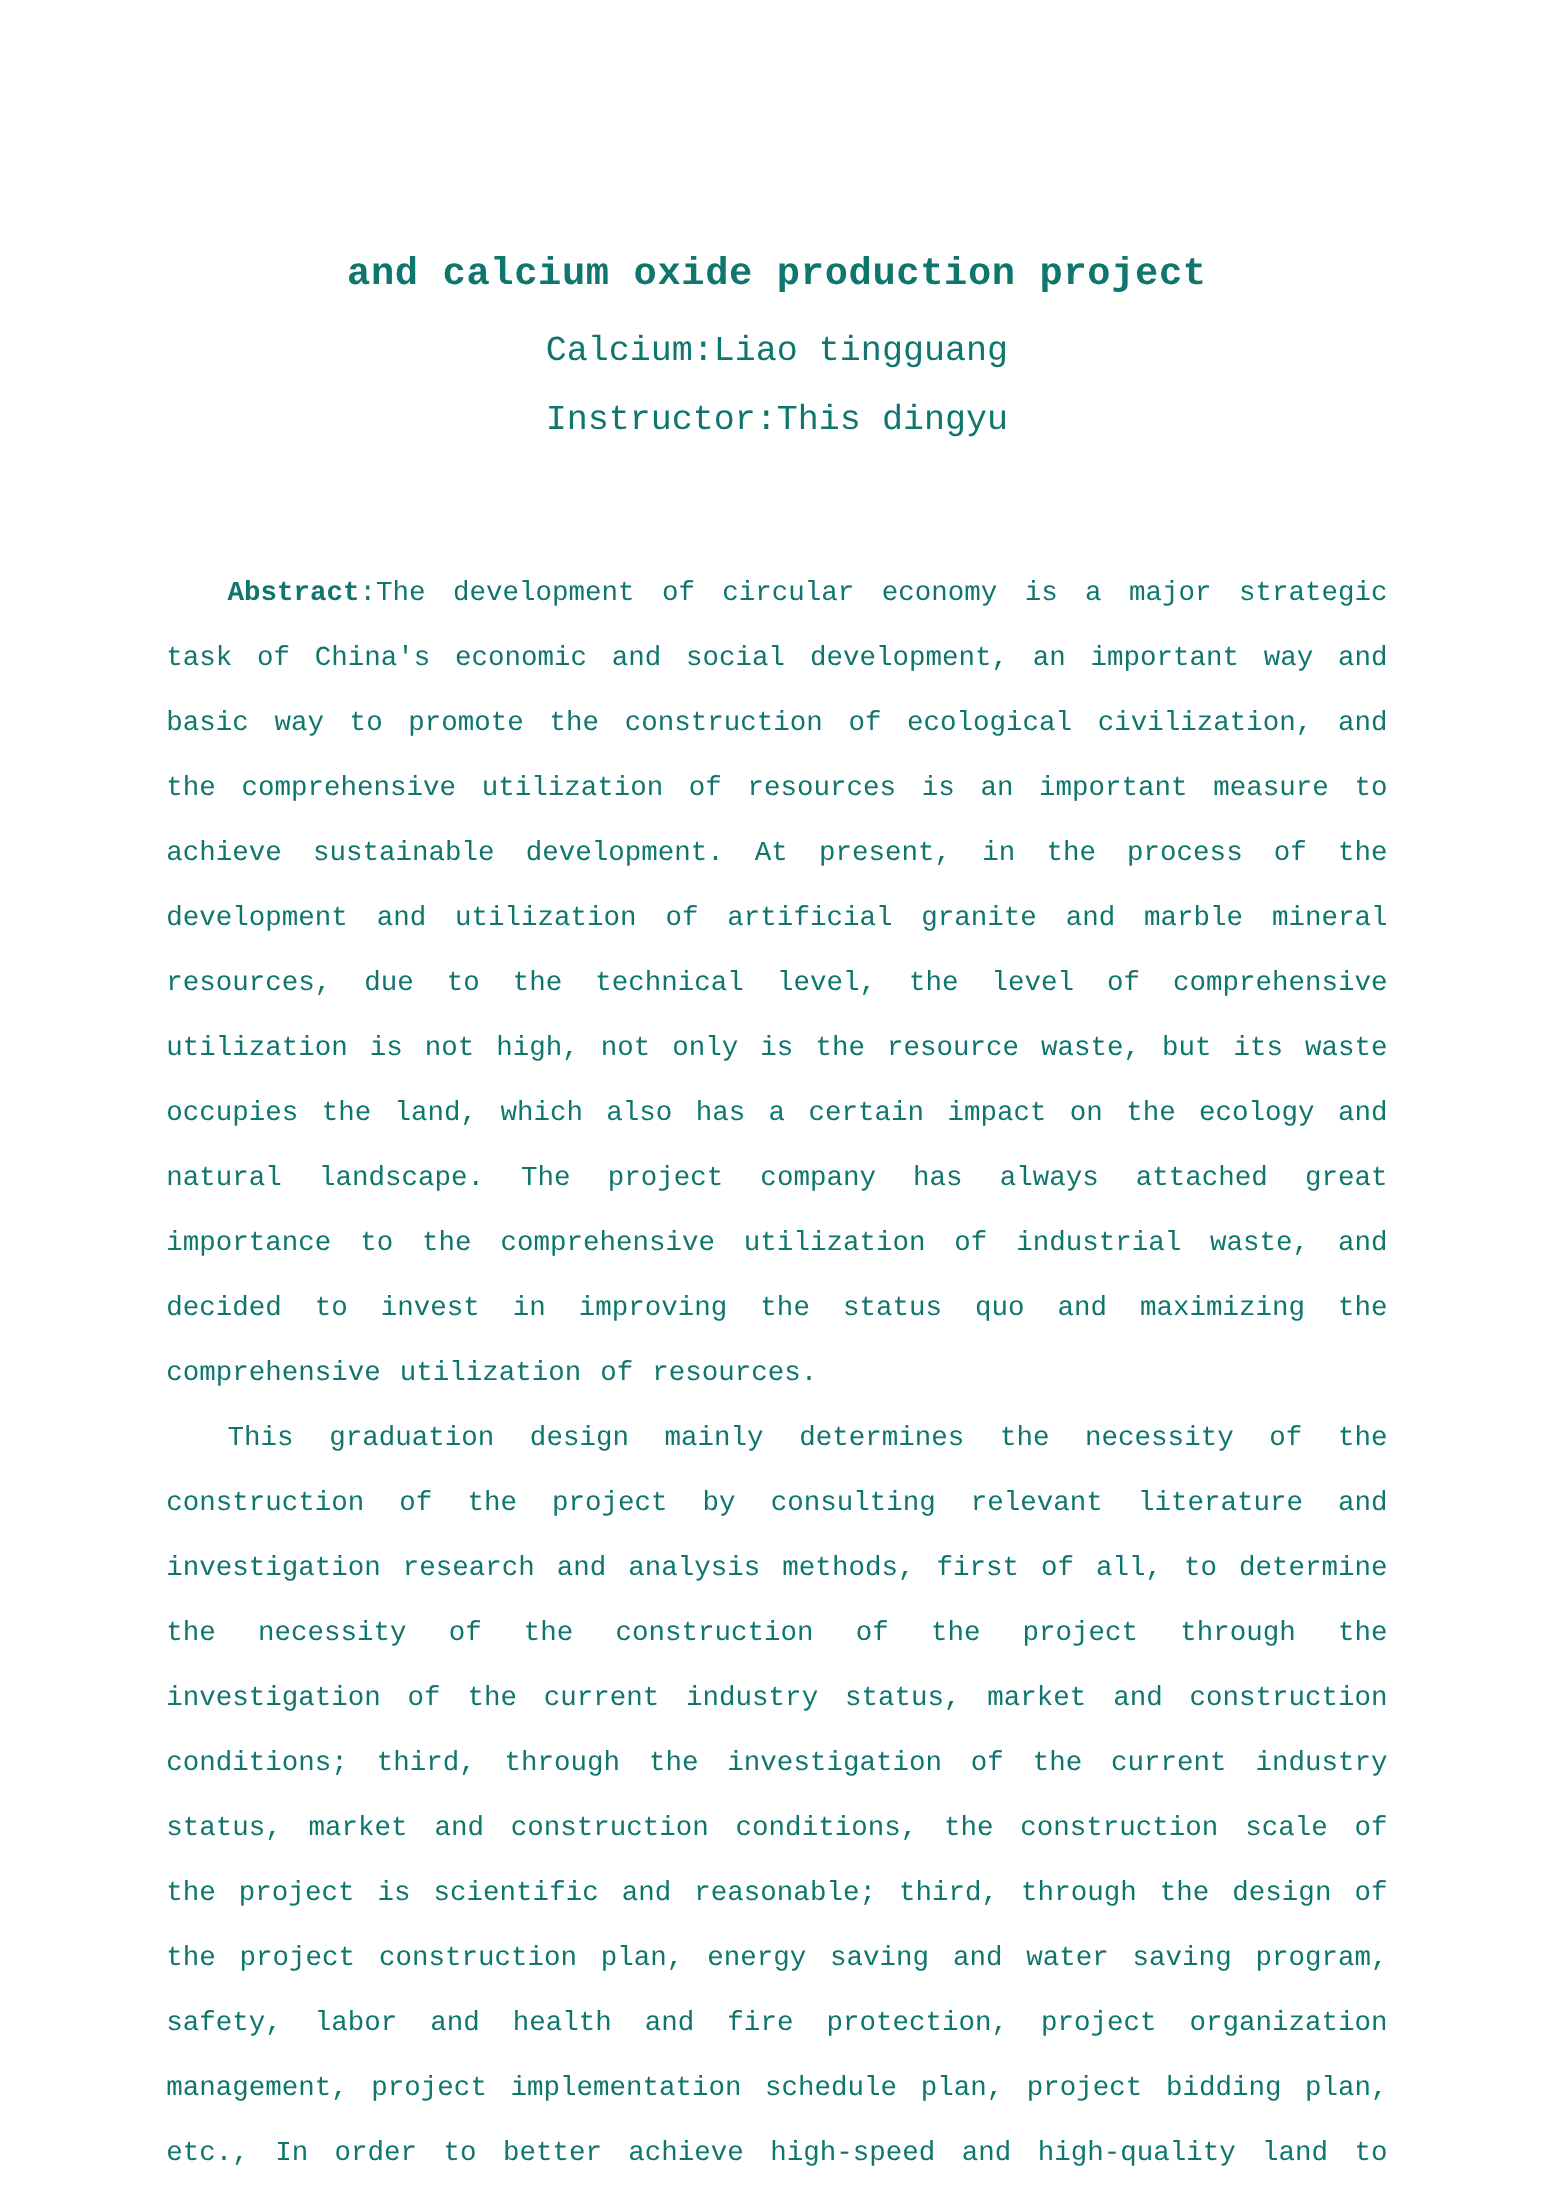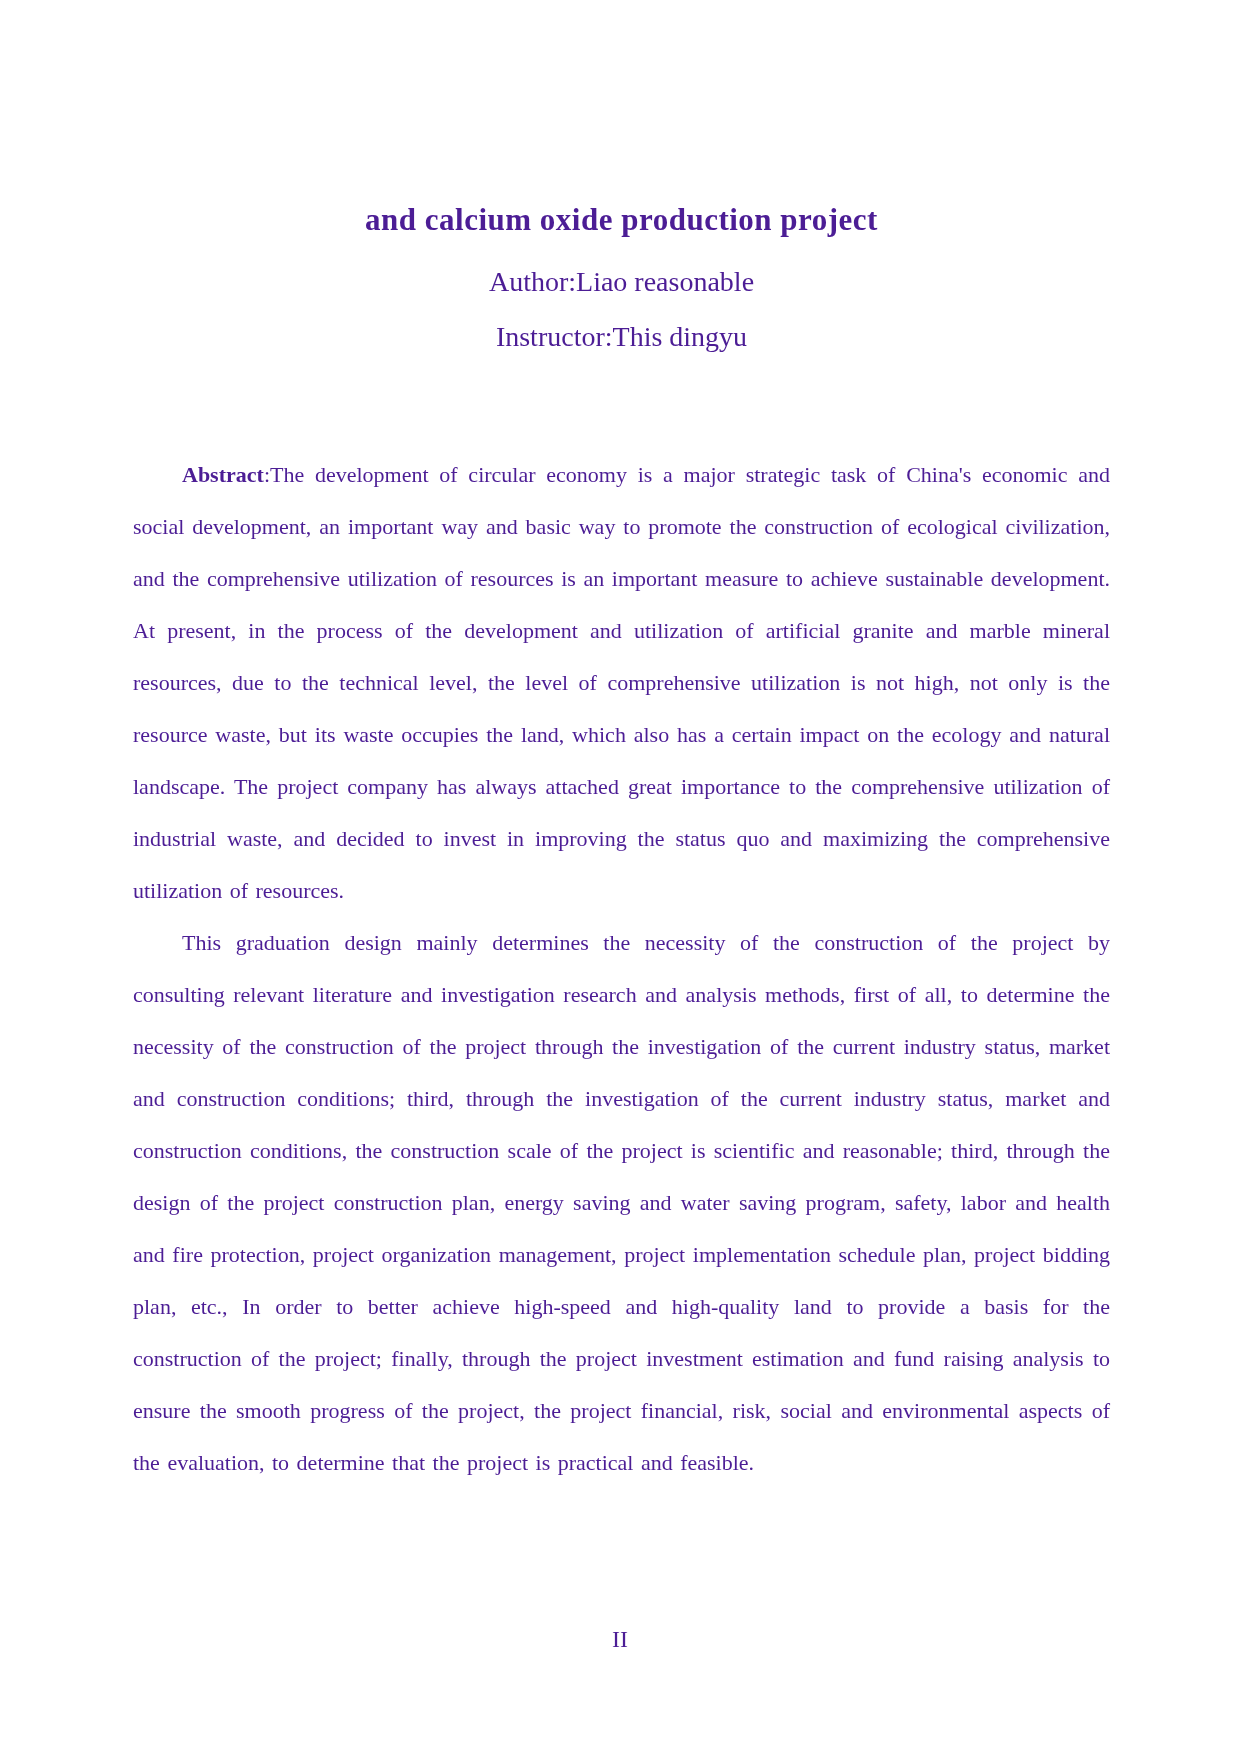--- a/index.html
+++ b/index.html
@@ -5,22 +5,22 @@
   html, body {
     margin: 0;
     padding: 0;
     background: #ffffff;
   }
   .page {
     position: relative;
     width: 1240px;
     height: 1754px;
     background: #ffffff;
-    color: #4c1d95;
-    font-family: Liberation Serif, serif;
+    color: #0f766e;
+    font-family: Liberation Mono, monospace;
     overflow: hidden;
   }
   .content {
     position: absolute;
     left: 133px;
     width: 977px;
     top: 0;
   }
   .doc-title {
     padding-top: 198px;
@@ -68,27 +68,26 @@
   }
 </style>
 </head>
 <body>
 
 <div class="page">
   <div class="content">
 
     <div class="doc-title">and calcium oxide production project</div>
 
-    <div class="byline author-line">Author:Liao reasonable</div>
+    <div class="byline author-line">Calcium:Liao tingguang</div>
 
     <div class="byline instructor-line">Instructor:This dingyu</div>
 
     <div class="body-text">
       <p><span class="bold-label">Abstract</span><span>:The development of circular economy is a major strategic task of China's economic and social development, an important way and basic way to promote the construction of ecological civilization, and the comprehensive utilization of resources is an important measure to achieve sustainable development. At present, in the process of the development and utilization of artificial granite and marble mineral resources, due to the technical level, the level of comprehensive utilization is not high, not only is the resource waste, but its waste occupies the land, which also has a certain impact on the ecology and natural landscape. The project company has always attached great importance to the comprehensive utilization of industrial waste, and decided to invest in improving the status quo and maximizing the comprehensive utilization of resources.</span></p>
 
       <p><span>This graduation design mainly determines the necessity of the construction of the project by consulting relevant literature and investigation research and analysis methods, first of all, to determine the necessity of the construction of the project through the investigation of the current industry status, market and construction conditions; third, through the investigation of the current industry status, market and construction conditions, the construction scale of the project is scientific and reasonable; third, through the design of the project construction plan, energy saving and water saving program, safety, labor and health and fire protection, project organization management, project implementation schedule plan, project bidding plan, etc., In order to better achieve high-speed and high-quality land to provide a basis for the construction of the project; finally, through the project investment estimation and fund raising analysis to ensure the smooth progress of the project, the project financial, risk, social and environmental aspects of the evaluation, to determine that the project is practical and feasible.</span></p>
     </div>
 
 
   </div>
 
-  <div class="page-number">II</div>
 </div>
 
 </body></html>

